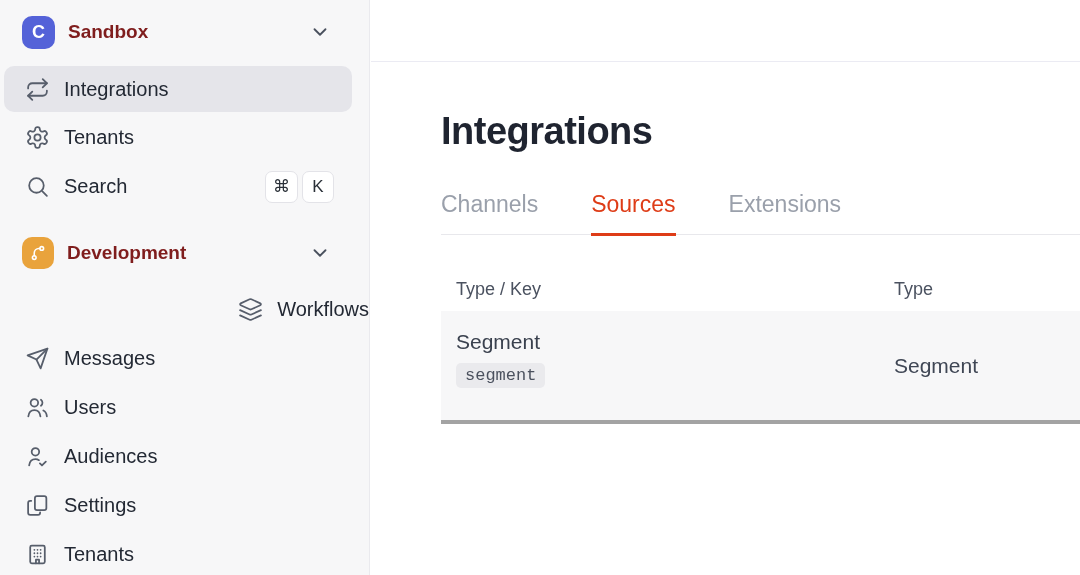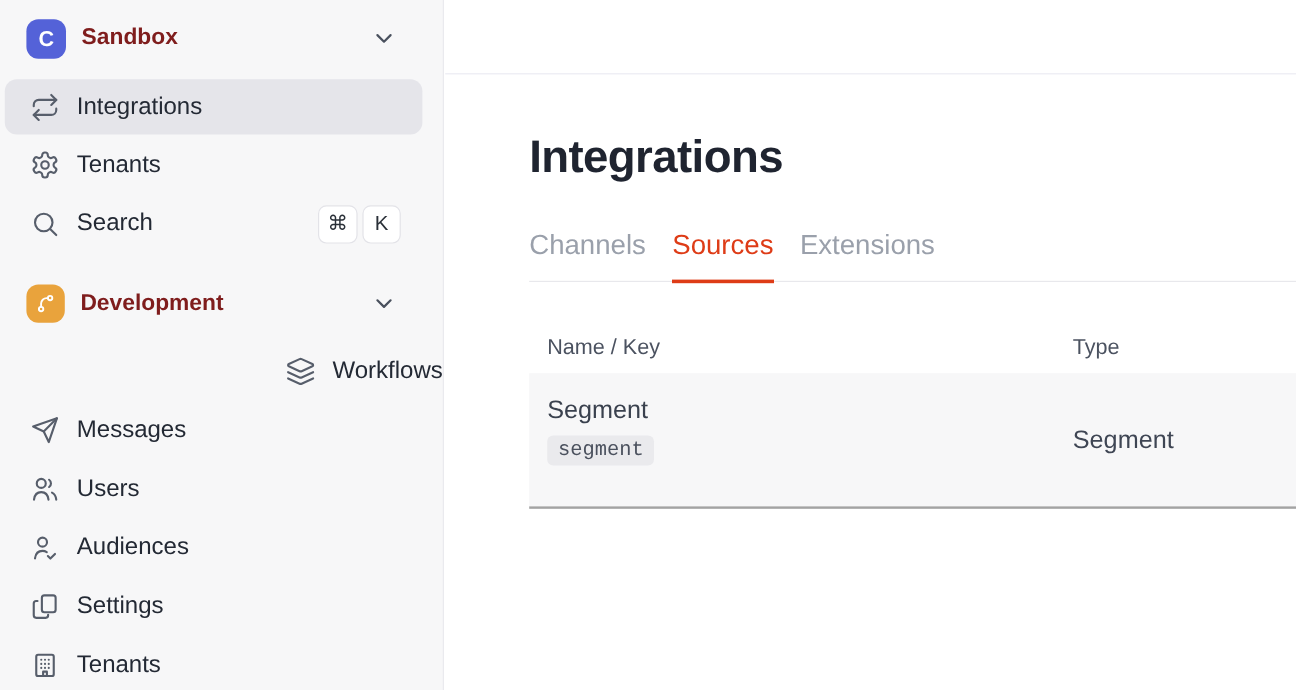--- a/index.html
+++ b/index.html
@@ -33,32 +33,32 @@
 
   .section-gap { height:17px; }
   .first-in-section { margin-top:8px;justify-content:flex-end; }
 
   
   .main { position:absolute; left:371px; top:0; right:0; bottom:0; background:#fff; }
   .topbar { height:62px; border-bottom:1px solid #ebebf3; }
   .page-title { margin:48px 0 0 70px; font-size:38px; font-weight:700;
     color:#1f2430; letter-spacing:-0.5px; }
 
-  .tabs { display:flex; gap:22px; margin:38px 0 0 70px;
+  .tabs { display:flex; gap:53px; margin:38px 0 0 70px;
     border-bottom:1px solid #e8e8ec; }
   .tab { font-size:23px; font-weight:500; color:#9aa0ab; padding-bottom:15px;
     border-bottom:3px solid transparent; margin-bottom:-2px; cursor:pointer; }
   .tab.active { color:#de3c17; border-bottom-color:#de3c17; }
 
   .table { margin-left:70px; }
   .thead { display:grid; grid-template-columns:453px 1fr; margin-top:44px; }
   .th { font-size:18px; font-weight:500; color:#4b5260; }
   .th-name { padding-left:15px; }
   .trow { display:grid; grid-template-columns:453px 1fr; margin-top:11px;
-    height:113px; background:#f7f7f8; border-bottom:2px solid #a3a3a3; cursor:pointer; }
+    height:113px; background:#f7f7f8; border-bottom:4px solid #a3a3a3; cursor:pointer; }
   .cell-name { padding:19px 0 0 15px; }
   .row-name { font-size:21px; font-weight:500; color:#3a414e; }
   .row-key { display:inline-block; margin-top:9px; padding:3px 9px;
     background:#eaeaed; border-radius:5px;
     font-family:"Liberation Mono","DejaVu Sans Mono",monospace;
     font-size:17px; color:#4b515e; }
   .cell-type { display:flex; align-items:center; font-size:21px; color:#3f4654; }
 </style>
 </head>
 <body>
@@ -202,21 +202,21 @@
   <h1 class="page-title">Integrations</h1>
 
   <div class="tabs">
     <div class="tab">Channels</div>
     <div class="tab active">Sources</div>
     <div class="tab">Extensions</div>
   </div>
 
   <div class="table">
     <div class="thead">
-      <div class="th th-name">Name / Key</div>
+      <div class="th th-name">Type / Key</div>
       <div class="th">Type</div>
     </div>
 
     <div class="trow">
       <div class="cell-name">
         <div class="row-name">Segment</div>
         <span class="row-key">segment</span>
       </div>
       <div class="cell-type">
         <span>Segment</span>

